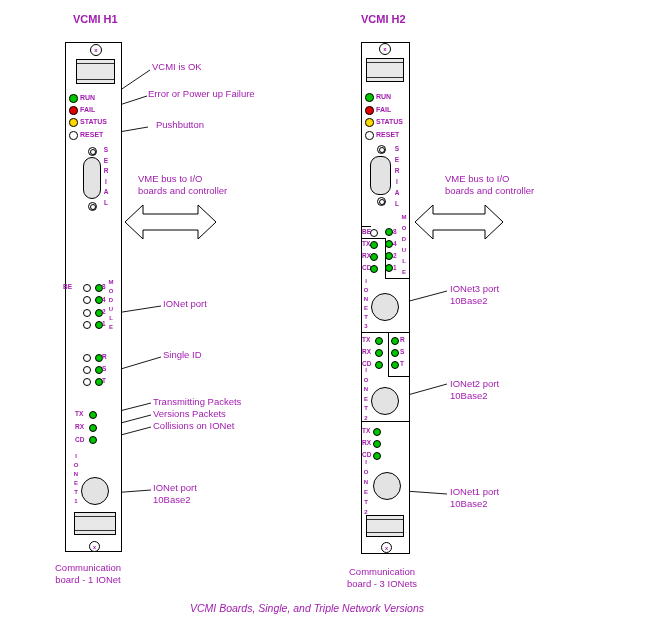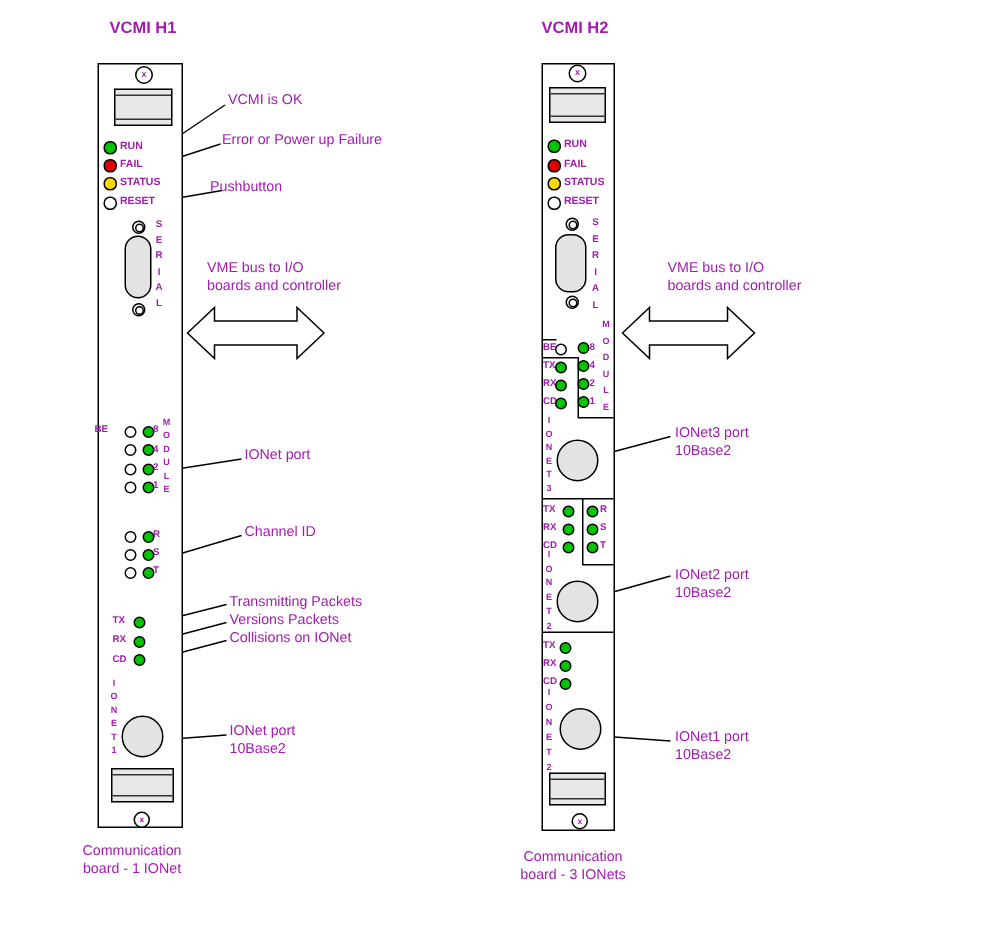--- a/index.html
+++ b/index.html
@@ -136,27 +136,27 @@
     <div class="screwx" style="left:23px;top:498px;width:9px;height:9px;font-size:5.5px">x</div>
   </div>
 
   <div class="footer" style="left:46px;top:562px;width:84px">
     <div>Communication</div>
     <div>board - 1 IONet</div>
   </div>
 
   <div class="callout" style="left:152px;top:61px">VCMI is OK</div>
   <div class="callout" style="left:148px;top:88px">Error or Power up Failure</div>
-  <div class="callout" style="left:140px;top:119px">Pushbutton</div>
+  <div class="callout" style="left:156px;top:119px">Pushbutton</div>
   <div class="callout" style="left:138px;top:173px">
     <div>VME bus to I/O</div>
     <div>boards and controller</div>
   </div>
   <div class="callout" style="left:163px;top:298px">IONet port</div>
-  <div class="callout" style="left:163px;top:349px">Channel ID</div>
+  <div class="callout" style="left:163px;top:349px">Single ID</div>
   <div class="callout" style="left:153px;top:396px">Transmitting Packets</div>
   <div class="callout" style="left:153px;top:408px">Versions Packets</div>
   <div class="callout" style="left:153px;top:420px">Collisions on IONet</div>
   <div class="callout" style="left:153px;top:482px">
     <div>IONet port</div>
     <div>10Base2</div>
   </div>
 
   <div class="title" style="left:361px;top:13px">VCMI H2</div>
 
@@ -288,13 +288,14 @@
   </div>
   <div class="callout" style="left:450px;top:378px">
     <div>IONet2 port</div>
     <div>10Base2</div>
   </div>
   <div class="callout" style="left:450px;top:486px">
     <div>IONet1 port</div>
     <div>10Base2</div>
   </div>
 
+  <div class="caption" style="left:147px;top:602px;width:320px">VCMI Boards, Single, and Triple Network Versions</div>
 </div>
 
 </body></html>

